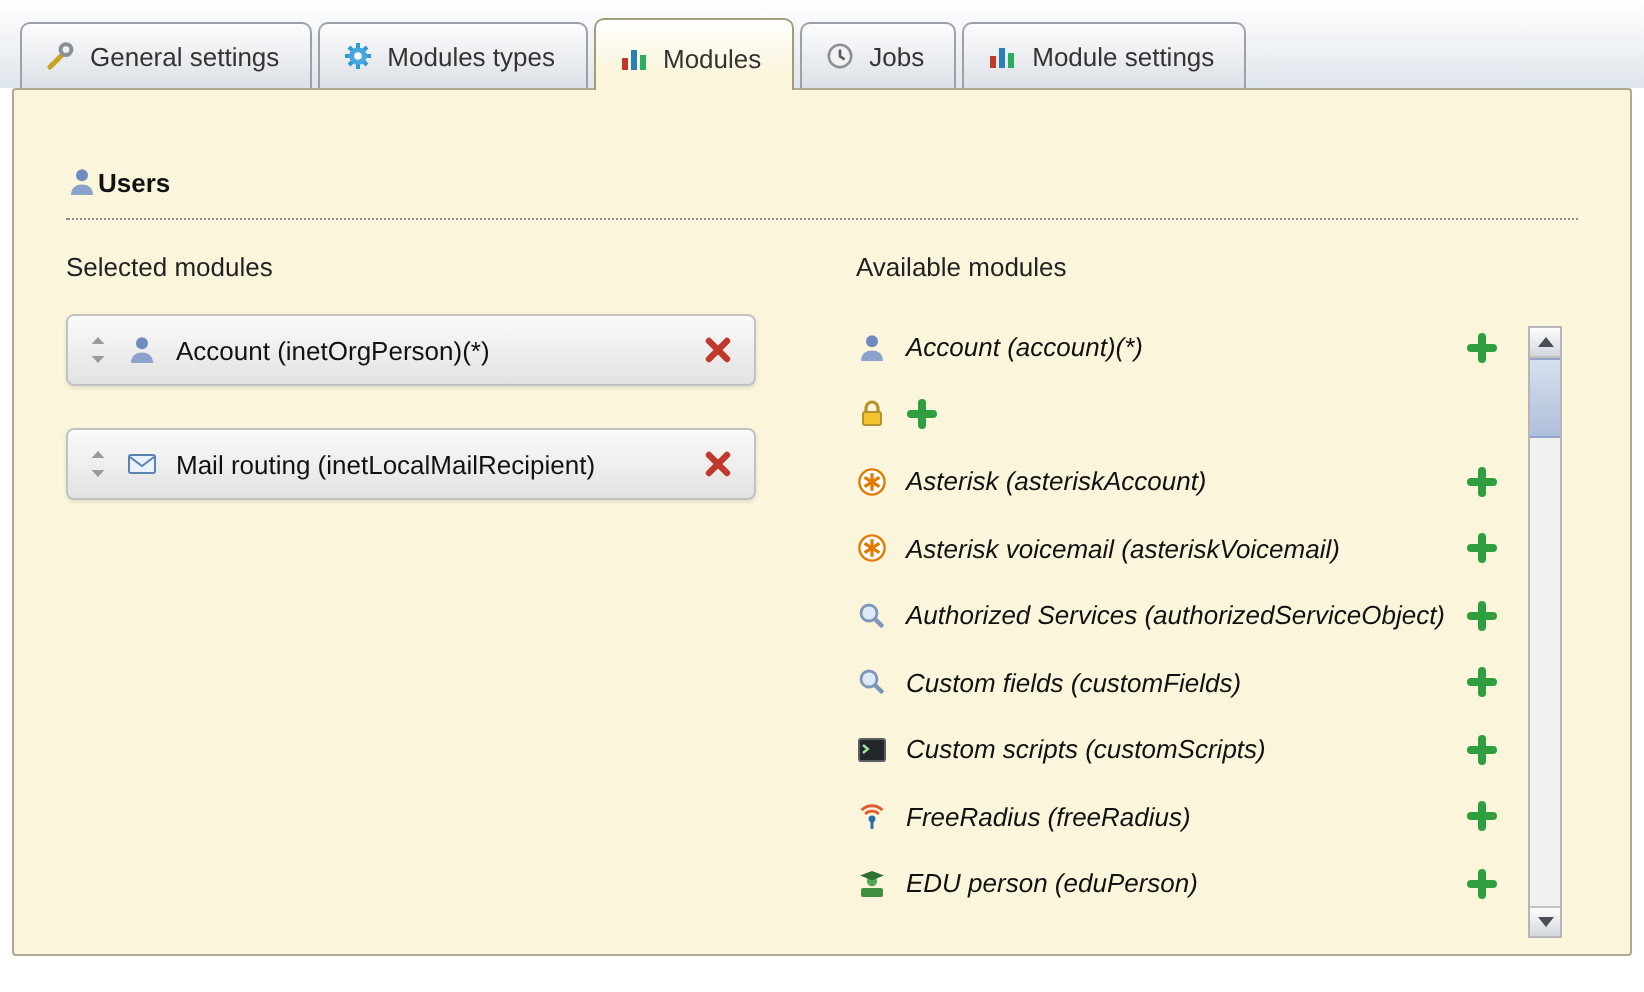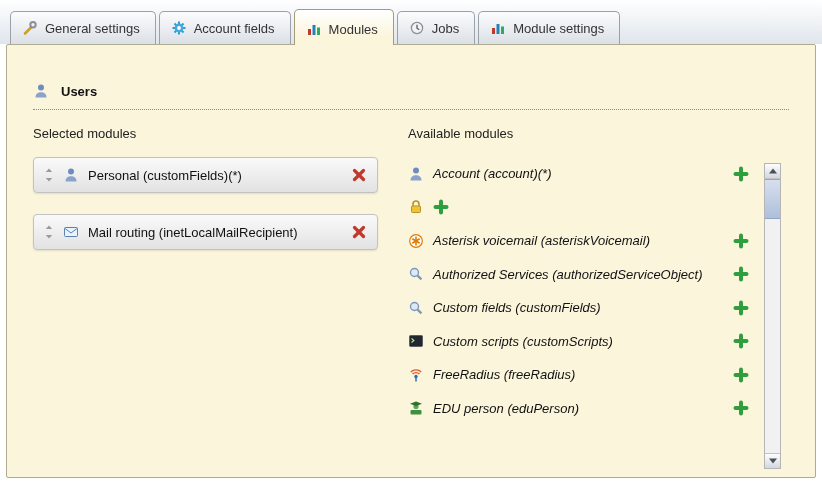--- a/index.html
+++ b/index.html
@@ -20,25 +20,25 @@
                 border-color:#a39c79; padding-top:11px; margin-bottom:-1px;
                 position:relative; z-index:3; }
   .ticon { display:flex; width:16px; height:16px; }
 
   
   .content { position:absolute; top:44px; left:6px; right:6px; bottom:18px;
              background:#fbf5dc; border:1px solid #aeab90; border-radius:2px; z-index:1; }
 
   .users-header { margin:38px 26px 0 26px; padding-bottom:10px;
                   border-bottom:1px dotted #8a8a8a;
-                  display:flex; align-items:center; gap:12px;
+                  display:flex; align-items:center; gap:0;
                   font-weight:bold; color:#111; }
   .uicon { display:flex; width:16px; height:16px; }
 
-  .columns { display:flex; padding:16px 26px 0 26px; }
+  .columns { display:flex; padding:16px 26px 0 26px;gap:20px; }
   .col-left { width:375px; flex-shrink:0; }
   .col-right { flex:1; }
   .colhead { color:#222; margin-bottom:16px; }
   .col-right .colhead { }
 
   
   .selbox { width:345px; display:flex; align-items:center; gap:9px;
             padding:9px 10px; margin-bottom:21px;
             background:linear-gradient(#fafafa,#e2e2e2);
             border:1px solid #c2c2c2; border-radius:4px;
@@ -91,21 +91,21 @@
             <g stroke="#2e9bd6" stroke-width="2">
               <line x1="8" y1="1.5" x2="8" y2="14.5"></line>
               <line x1="1.5" y1="8" x2="14.5" y2="8"></line>
               <line x1="3.5" y1="3.5" x2="12.5" y2="12.5"></line>
               <line x1="12.5" y1="3.5" x2="3.5" y2="12.5"></line>
             </g>
             <circle cx="8" cy="8" r="4.4" fill="#46a8dd"></circle>
             <circle cx="8" cy="8" r="1.9" fill="#fff"></circle>
           </svg>
       </span>
-      <span>Account fields</span>
+      <span>Modules types</span>
     </div>
 
     <div class="tab active">
       <span class="ticon">
         <svg width="16" height="16">
             <rect x="2" y="8" width="3" height="6" fill="#c0392b"></rect>
             <rect x="6.5" y="4" width="3" height="10" fill="#2980b9"></rect>
             <rect x="11" y="6.5" width="3" height="7.5" fill="#27ae60"></rect>
           </svg>
       </span>
@@ -158,21 +158,21 @@
                 <path d="M5 0.5l3.2 3.5H1.8z" fill="#9a9a9a"></path>
                 <path d="M5 13.5l3.2-3.5H1.8z" fill="#9a9a9a"></path>
               </svg>
           </span>
           <span class="micon">
             <svg width="16" height="16">
                 <circle cx="8" cy="4.6" r="3" fill="#6f8cc0"></circle>
                 <path d="M2.5 14.5c0-3.6 2.5-5.2 5.5-5.2s5.5 1.6 5.5 5.2z" fill="#8aa2cc"></path>
               </svg>
           </span>
-          <span class="mlabel">Personal (customFields)(*)</span>
+          <span class="mlabel">Account (inetOrgPerson)(*)</span>
           <button class="iconbtn">
             <span class="micon">
               <svg width="16" height="16">
                   <g stroke="#c0392b" stroke-width="3.2" stroke-linecap="round">
                     <line x1="3.5" y1="3.5" x2="12.5" y2="12.5"></line>
                     <line x1="12.5" y1="3.5" x2="3.5" y2="12.5"></line>
                   </g>
                 </svg>
             </span>
           </button>
@@ -240,20 +240,43 @@
               <svg width="16" height="16">
                   <g stroke="#2e9e3f" stroke-width="4" stroke-linecap="round">
                     <line x1="8" y1="2.5" x2="8" y2="13.5"></line>
                     <line x1="2.5" y1="8" x2="13.5" y2="8"></line>
                   </g>
                 </svg>
             </span>
           </button>
         </div>
 
+        <div class="avrow">
+          <span class="micon">
+            <svg width="16" height="16">
+                <circle cx="8" cy="8" r="6.3" fill="#fff" stroke="#e07b00" stroke-width="1.2"></circle>
+                <g stroke="#e07b00" stroke-width="1.6">
+                  <line x1="8" y1="3.6" x2="8" y2="12.4"></line>
+                  <line x1="4.3" y1="5.7" x2="11.7" y2="10.3"></line>
+                  <line x1="11.7" y1="5.7" x2="4.3" y2="10.3"></line>
+                </g>
+              </svg>
+          </span>
+          <span class="avlabel">Asterisk (asteriskAccount)</span>
+          <button class="iconbtn">
+            <span class="micon">
+              <svg width="16" height="16">
+                  <g stroke="#2e9e3f" stroke-width="4" stroke-linecap="round">
+                    <line x1="8" y1="2.5" x2="8" y2="13.5"></line>
+                    <line x1="2.5" y1="8" x2="13.5" y2="8"></line>
+                  </g>
+                </svg>
+            </span>
+          </button>
+        </div>
 
         <div class="avrow">
           <span class="micon">
             <svg width="16" height="16">
                 <circle cx="8" cy="8" r="6.3" fill="#fff" stroke="#e07b00" stroke-width="1.2"></circle>
                 <g stroke="#e07b00" stroke-width="1.6">
                   <line x1="8" y1="3.6" x2="8" y2="12.4"></line>
                   <line x1="4.3" y1="5.7" x2="11.7" y2="10.3"></line>
                   <line x1="11.7" y1="5.7" x2="4.3" y2="10.3"></line>
                 </g>

